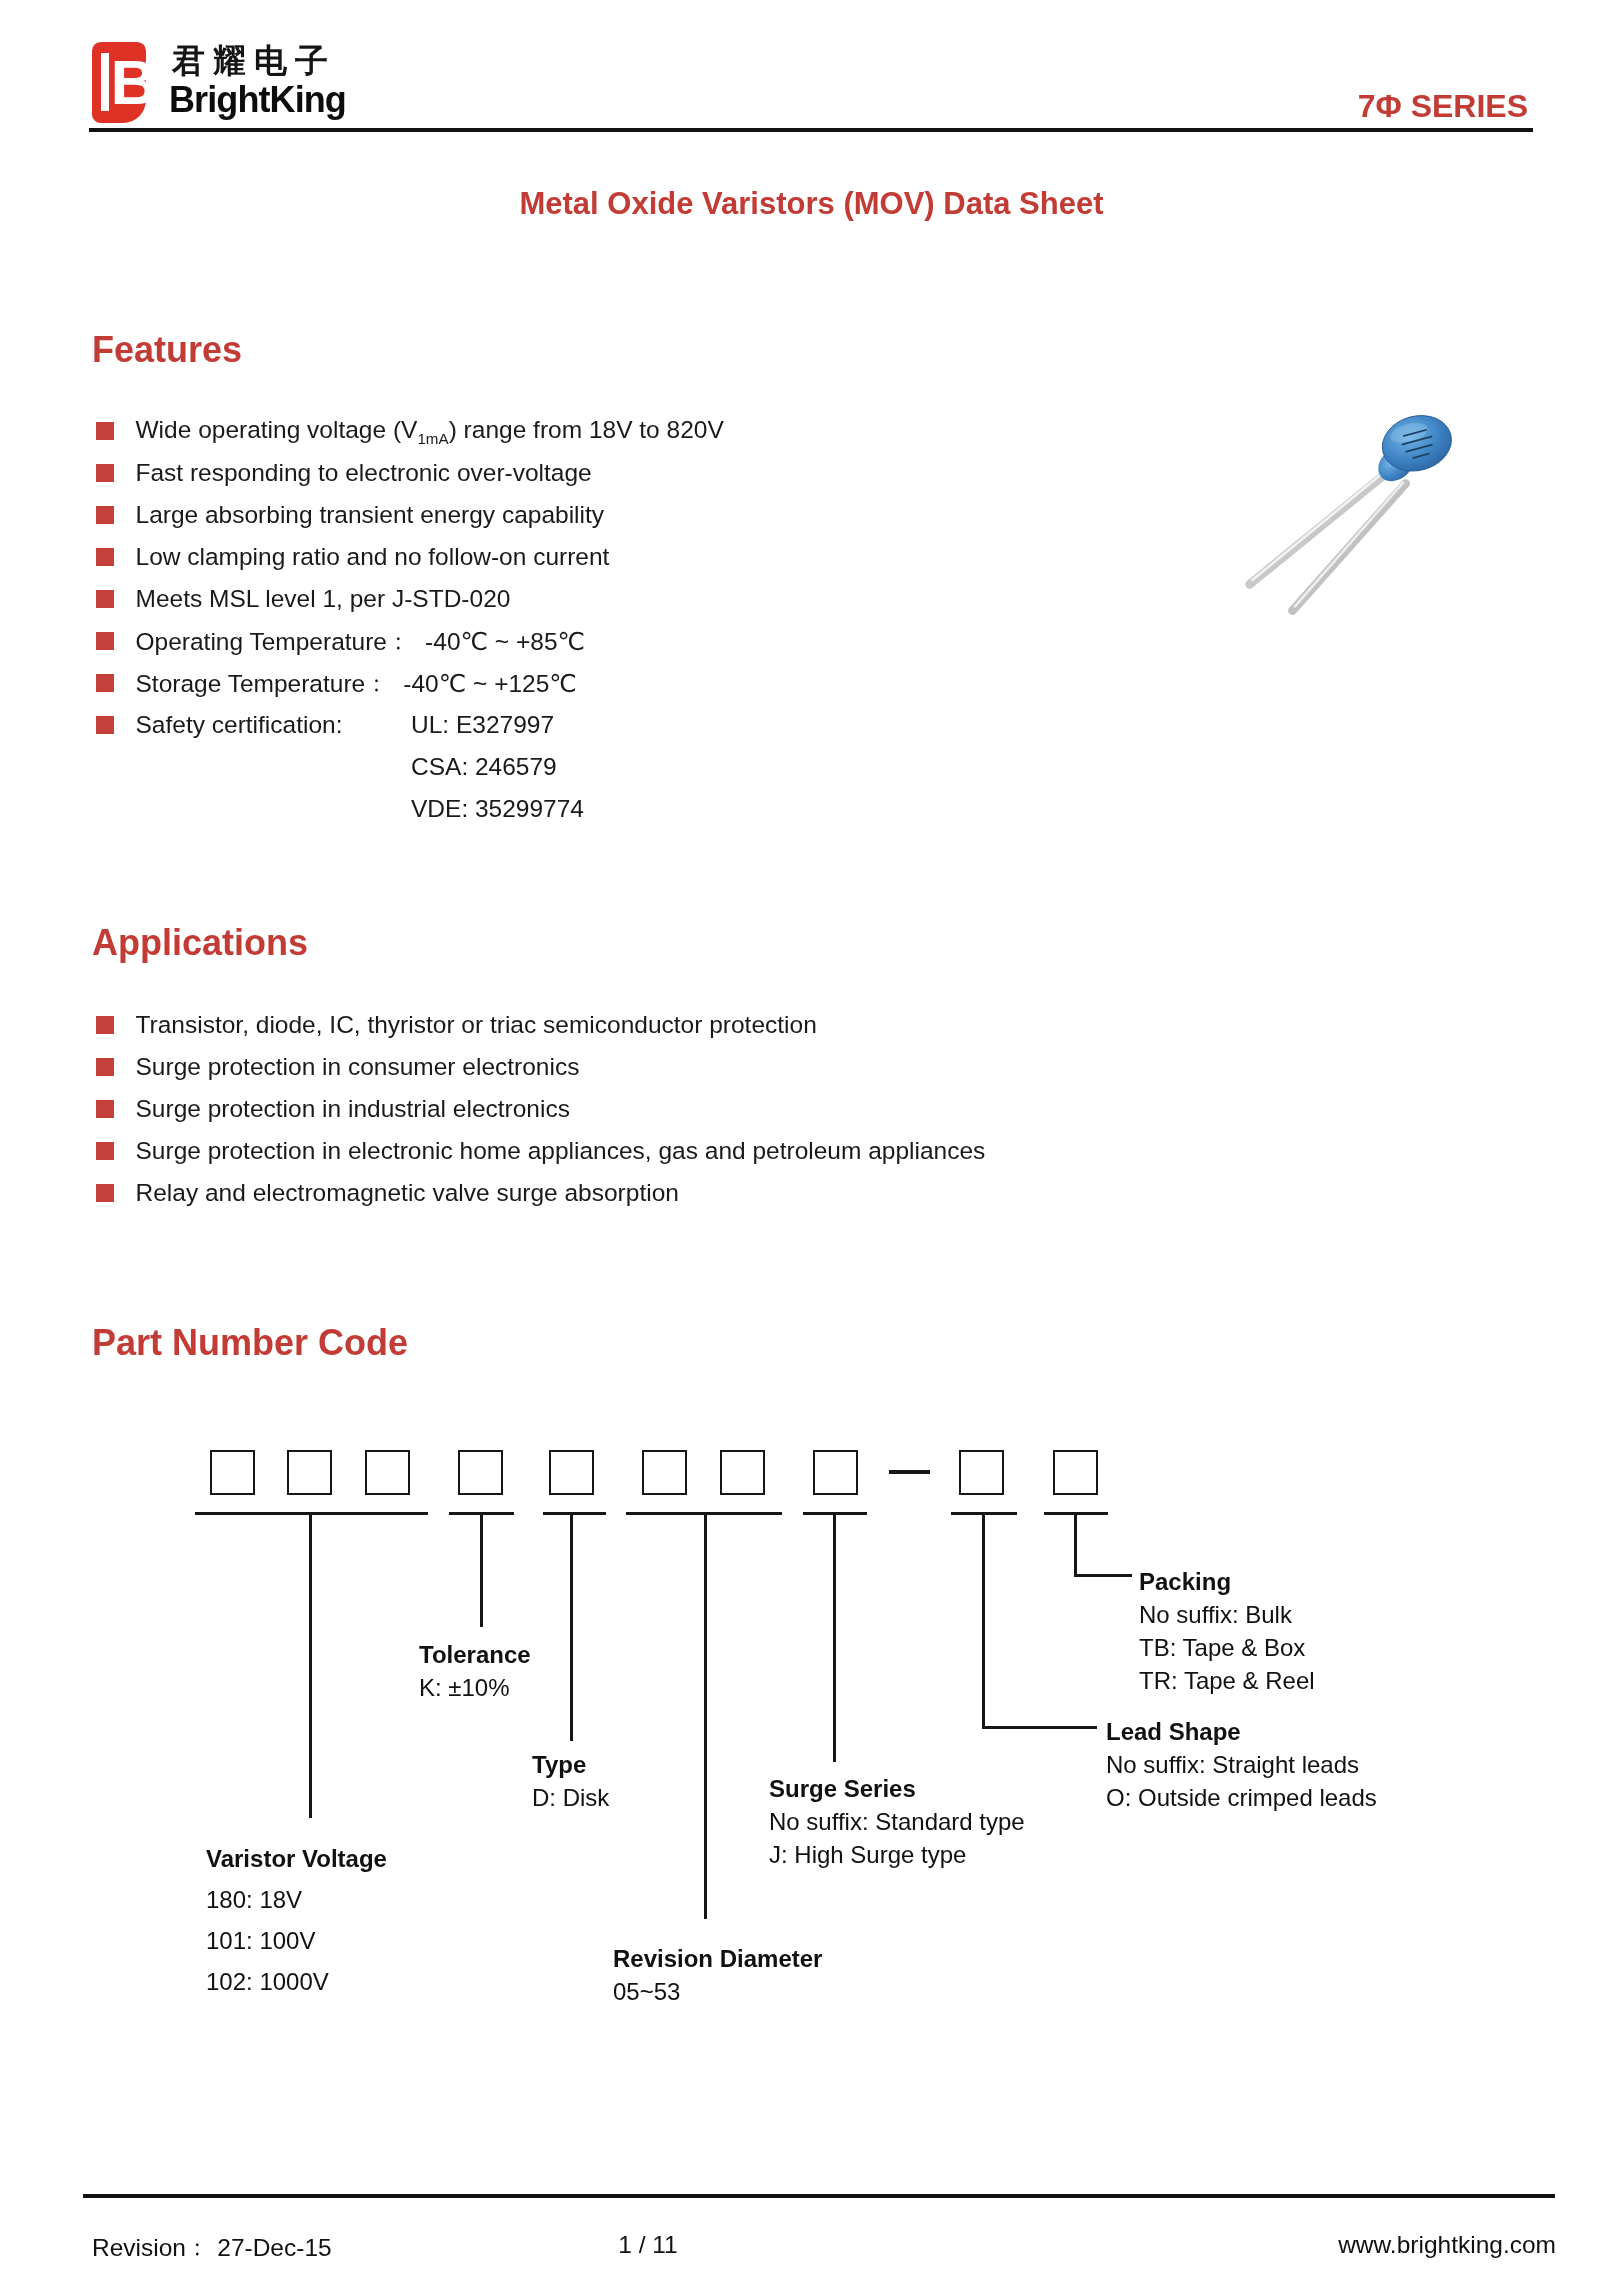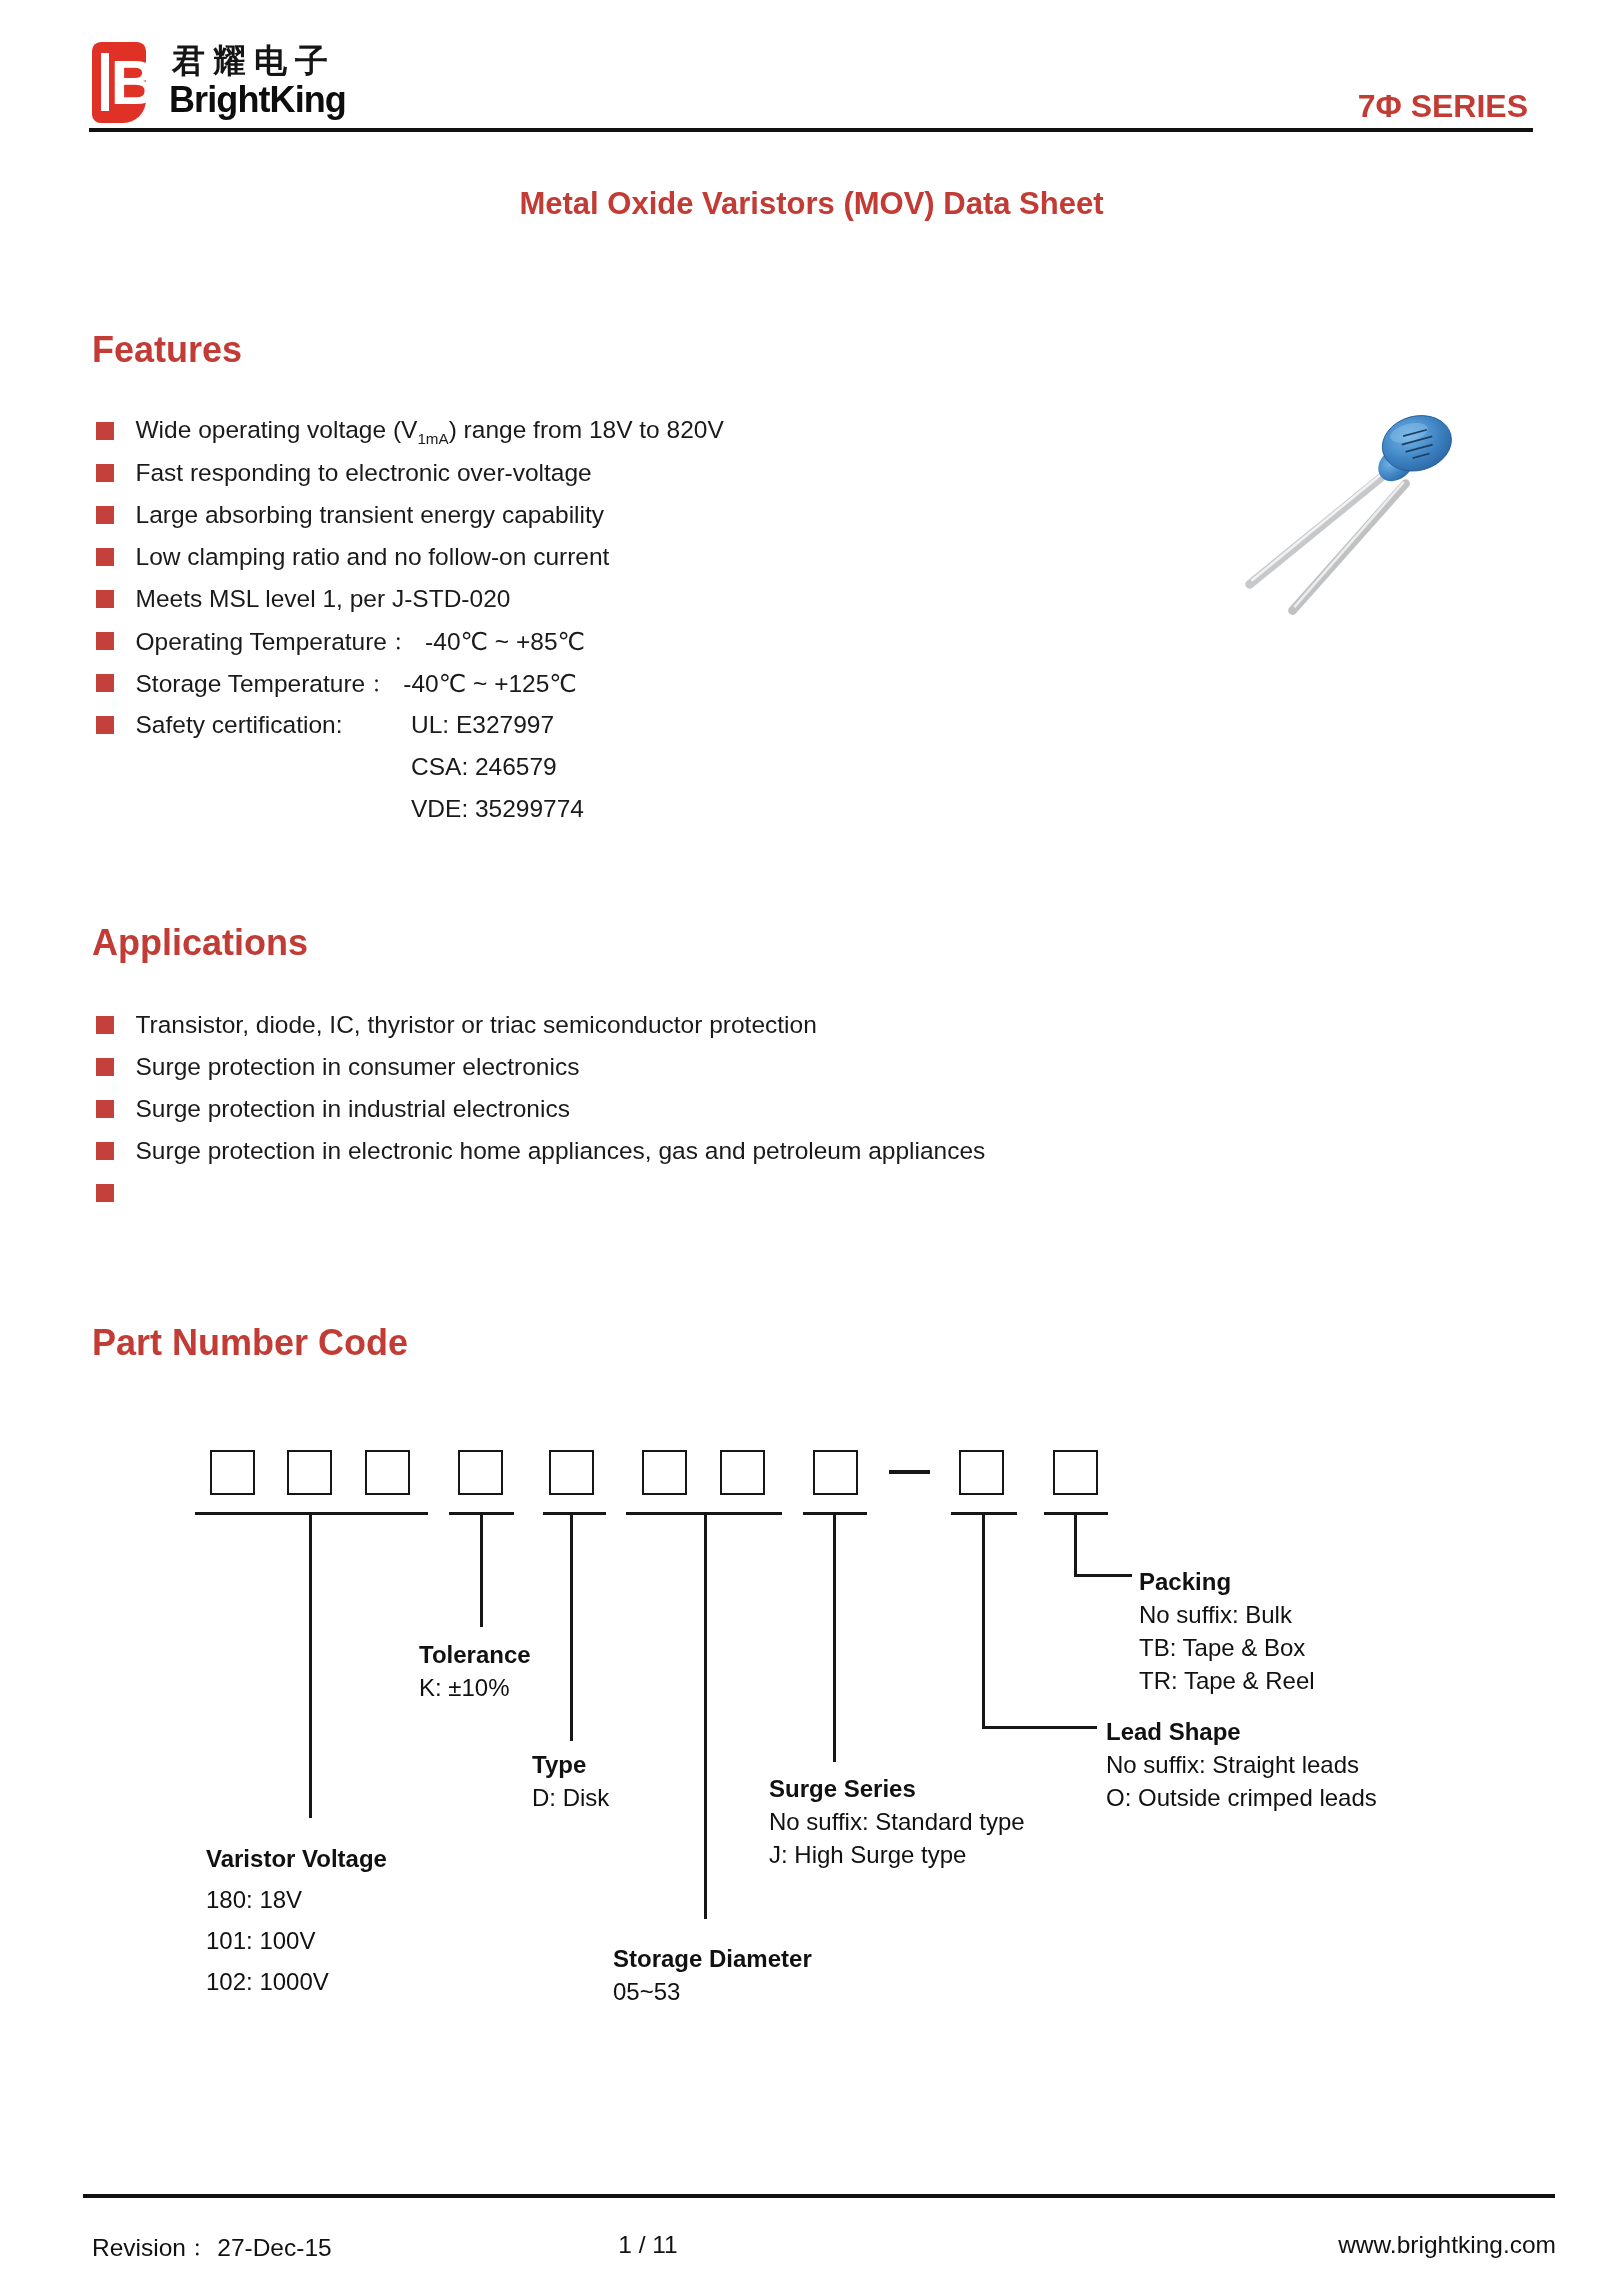--- a/index.html
+++ b/index.html
@@ -154,20 +154,21 @@
     <div class="brow">
       <span class="bullet"></span>
       <span class="btxt">Surge protection in industrial electronics</span>
     </div>
     <div class="brow">
       <span class="bullet"></span>
       <span class="btxt">Surge protection in electronic home appliances, gas and petroleum appliances</span>
     </div>
     <div class="brow">
       <span class="bullet"></span>
+      <span class="btxt">Relay and electromagnetic valve surge absorption</span>
     </div>
   </div>
 
   <div class="sec-head" style="top:1302px;margin-top:20px;">Part Number Code</div>
 
   <div class="pbox" style="left:210px;"></div>
   <div class="pbox" style="left:287px;"></div>
   <div class="pbox" style="left:365px;"></div>
   <div class="pbox" style="left:458px;"></div>
   <div class="pbox" style="left:549px;"></div>
@@ -227,21 +228,21 @@
   </div>
 
   <div class="pnc-label vv" style="left:206px;top:1838px;">
     <div class="t">Varistor Voltage</div>
     <div>180: 18V</div>
     <div>101: 100V</div>
     <div>102: 1000V</div>
   </div>
 
   <div class="pnc-label" style="left:613px;top:1942px;">
-    <div class="t">Storage Diameter</div>
+    <div class="t">Revision Diameter</div>
     <div>05~53</div>
   </div>
 
   <div class="footer-rule"></div>
   <div class="foot left">Revision﹕  27-Dec-15</div>
   <div class="foot center">1 / 11</div>
   <div class="foot right">www.brightking.com</div>
 
 </div>
 

